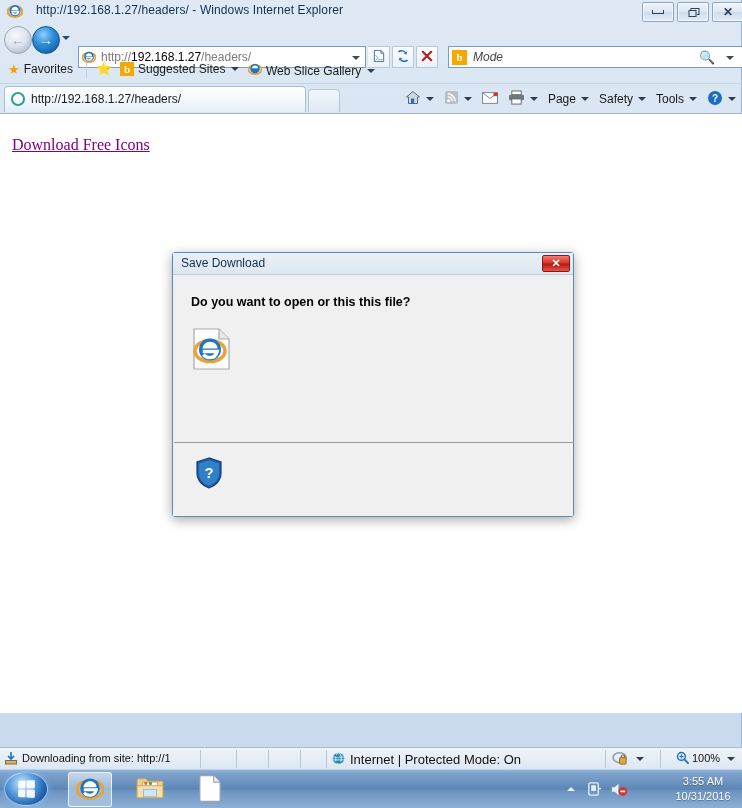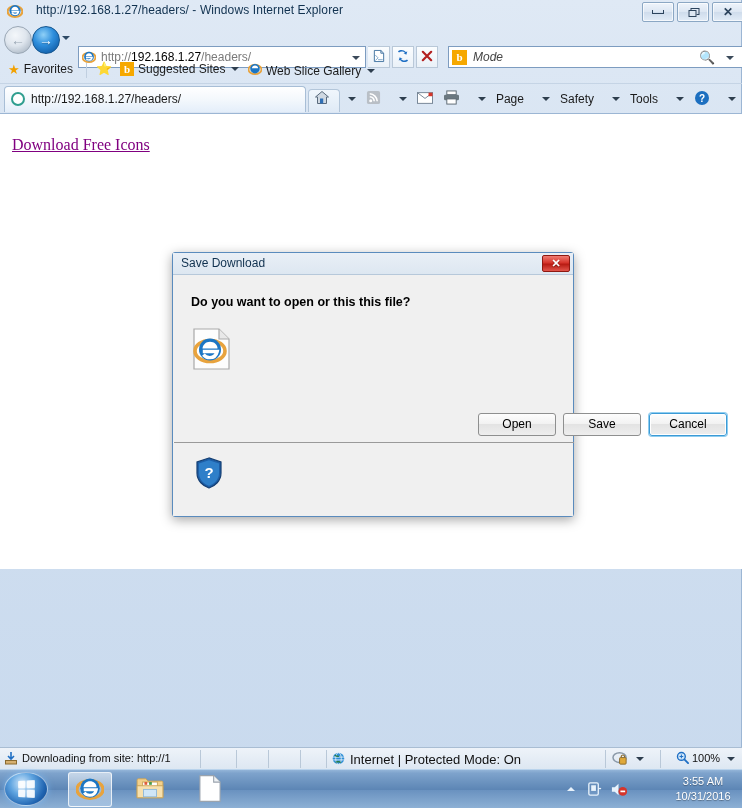--- a/index.html
+++ b/index.html
@@ -113,25 +113,25 @@
   }
   .tab-fav{position:absolute;left:6px;top:5px;width:14px;height:14px;border-radius:50%;
     border:2px solid #2f9e8f;box-sizing:border-box;background:#fff;}
   .tab-title{position:absolute;left:26px;top:5px;font-size:12px;color:#1a1a1a;white-space:nowrap;}
   .newtab{
     position:absolute;left:308px;top:6px;width:32px;height:23px;
     background:linear-gradient(180deg,#f0f6fc,#dfeaf6);
     border:1px solid #b3c6da;border-bottom:none;border-radius:4px 4px 0 0;box-sizing:border-box;
   }
   .cmdbar{position:absolute;right:0;top:86px;height:26px;display:flex;align-items:center;gap:0;}
-  .cmd{display:flex;align-items:center;gap:16px;font-size:12px;color:#1a1a1a;padding:0 5px;white-space:nowrap;}
+  .cmd{display:flex;align-items:center;gap:3px;font-size:12px;color:#1a1a1a;padding:0 5px;white-space:nowrap;}
 
   
   .page{
-    position:absolute;left:0;top:113px;width:742px;height:456px;
+    position:absolute;left:0;top:113px;width:742px;height:600px;
     background:#ffffff;border-top:1px solid #9cb6d4;box-sizing:border-box;
   }
   .page-link{
     position:absolute;left:12px;top:22px;
     font-family:"Liberation Serif", serif;font-size:16px;
     color:#800080;text-decoration:underline;cursor:pointer;
   }
 
   
   .statusbar{
@@ -480,25 +480,20 @@
             <path d="M1 1h25l10 10v30H1z" fill="#fdfdfd" stroke="#a9a9a9" stroke-width="1.2"></path>
             <path d="M26 1v10h10" fill="#e8e8e8" stroke="#a9a9a9" stroke-width="1.2"></path>
             <ellipse cx="17" cy="23" rx="15" ry="10.5" fill="none" stroke="#e8a33d" stroke-width="3.6"></ellipse>
             <circle cx="17" cy="21.5" r="11" fill="#1c76c4"></circle>
             <path d="M9.5 20.5h15c0-4-3.3-6.8-7.5-6.8S9.9 16.5 9.5 20.5z" fill="#fff"></path>
             <path d="M9.8 23.5h14.4c-.9 3.8-3.9 6.1-7.4 6.1-2.6 0-4.9-1.1-6.4-3" fill="none" stroke="#fff" stroke-width="3.4"></path>
           </svg>
         </span>
 
 
-        <div class="dlg-buttons">
-          <div class="btn btn-open">Open</div>
-          <div class="btn btn-save">Save</div>
-          <div class="btn btn-cancel">Cancel</div>
-        </div>
       </div>
 
       <div class="dlg-sep"></div>
 
       <div class="dlg-footer">
         <span class="shield">
           <svg width="28" height="32" viewBox="0 0 28 32">
             <path d="M14 1L2 5v11c0 8 6.2 13 12 15 5.8-2 12-7 12-15V5z" fill="#1e5fa8" stroke="#153f73" stroke-width="1.2"></path>
             <path d="M14 3.2L4 6.6v9.4c0 6.7 5 11 10 12.8 5-1.8 10-6.1 10-12.8V6.6z" fill="#2f7fc9"></path>
             <text x="14" y="21" font-size="15" font-weight="bold" fill="#fff" text-anchor="middle" font-family="Liberation Sans, sans-serif">?</text>

